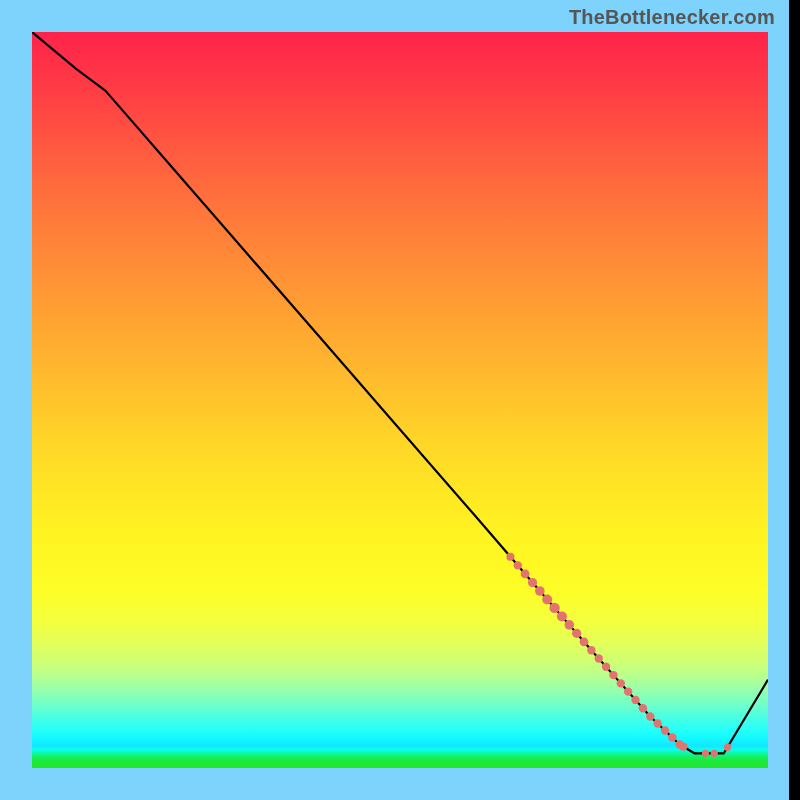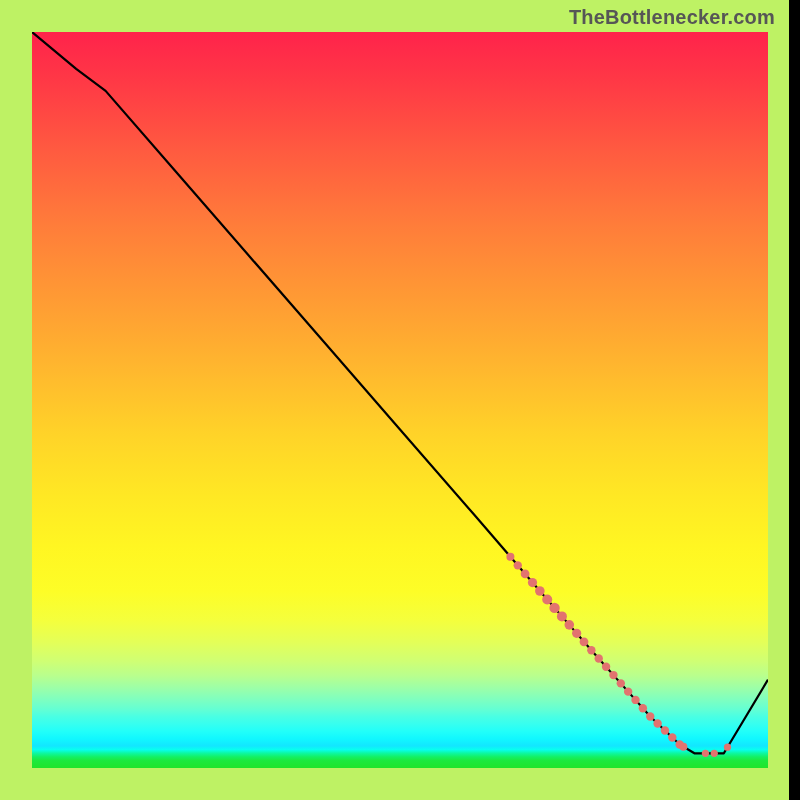--- a/index.html
+++ b/index.html
@@ -1,20 +1,20 @@
 <!DOCTYPE html>
 <html><head>
 <meta charset="utf-8">
 <style>
   * { margin: 0; padding: 0; box-sizing: border-box; }
   html, body { width: 800px; height: 800px; background: #000; overflow: hidden; }
   .outer {
     width: 789px;
     height: 800px;
-    background: #bef264;
+    background: #7dd3fc;
     position: relative;
   }
   .attribution {
     position: absolute;
     top: 6px;
     right: 14px;
     font-family: Arial, Helvetica, sans-serif;
     font-size: 20px;
     font-weight: bold;
     color: #565656;

